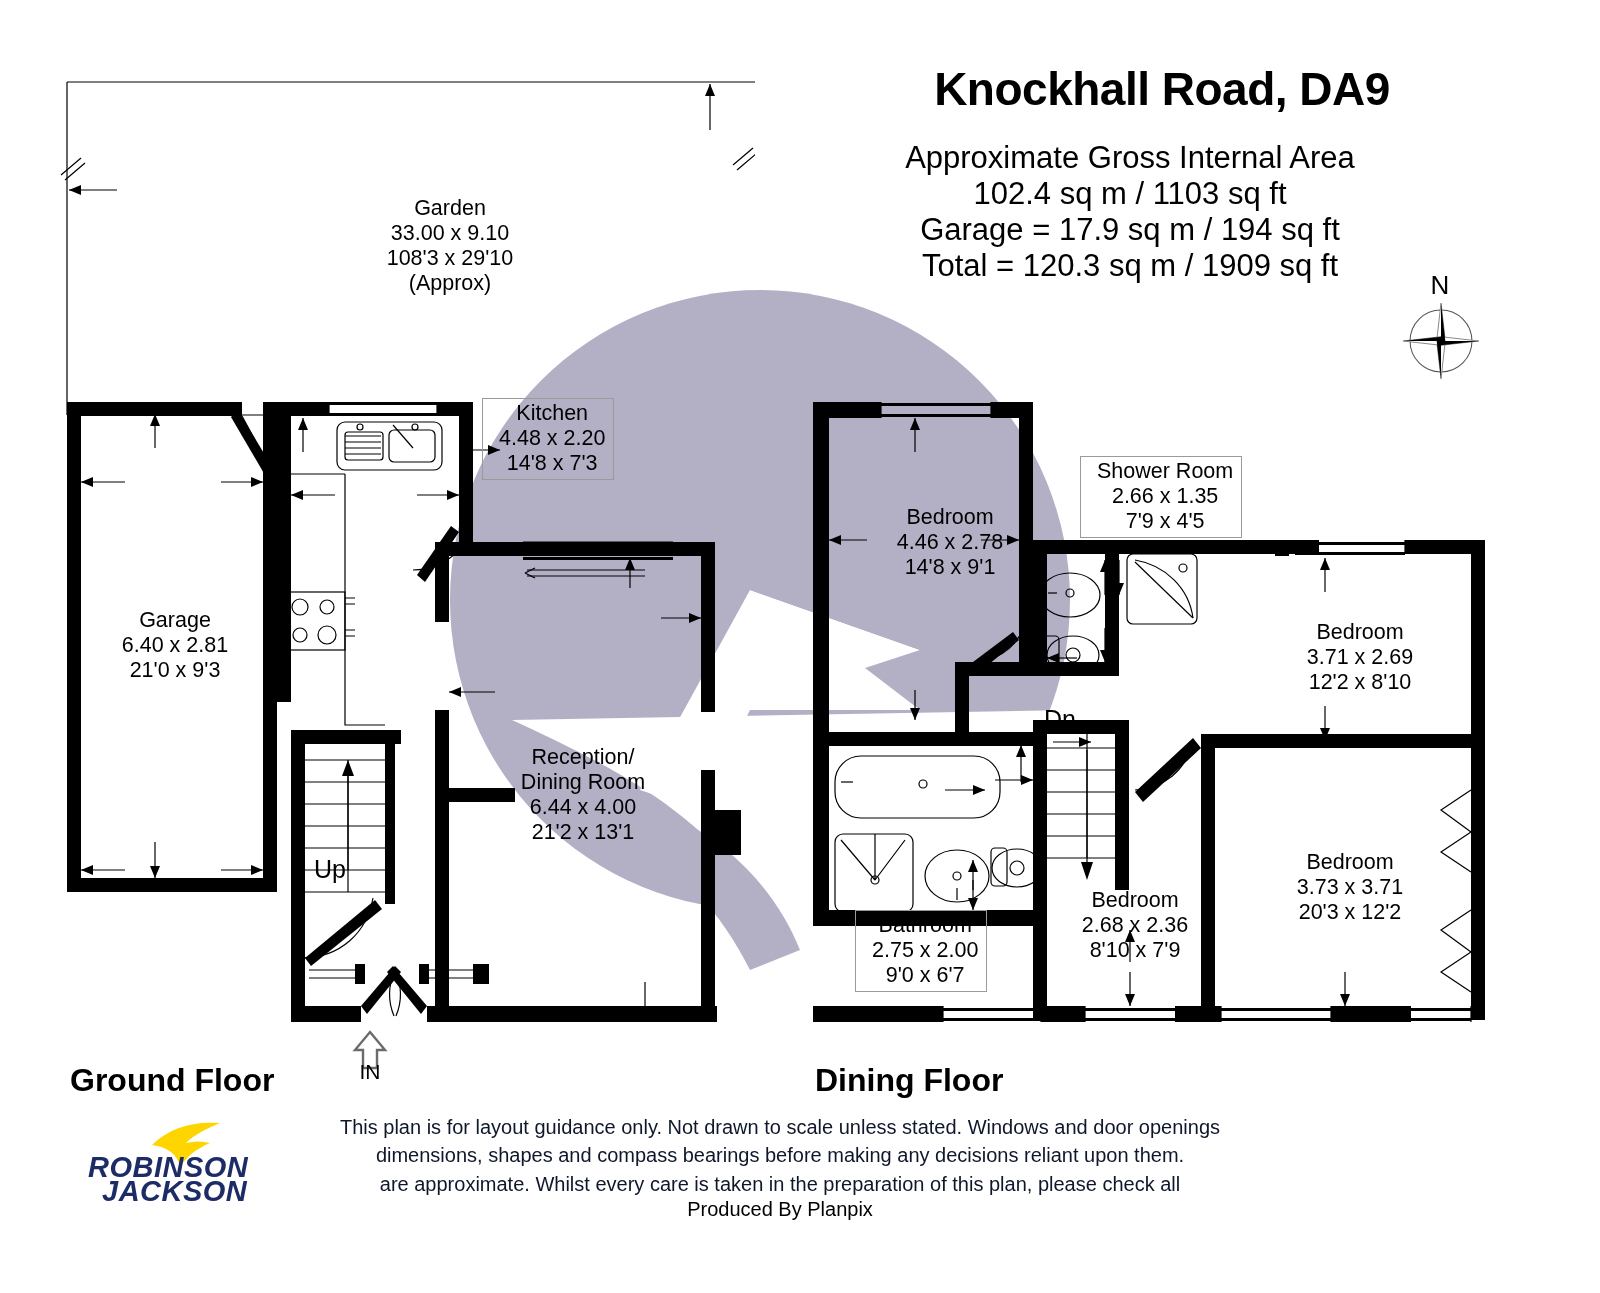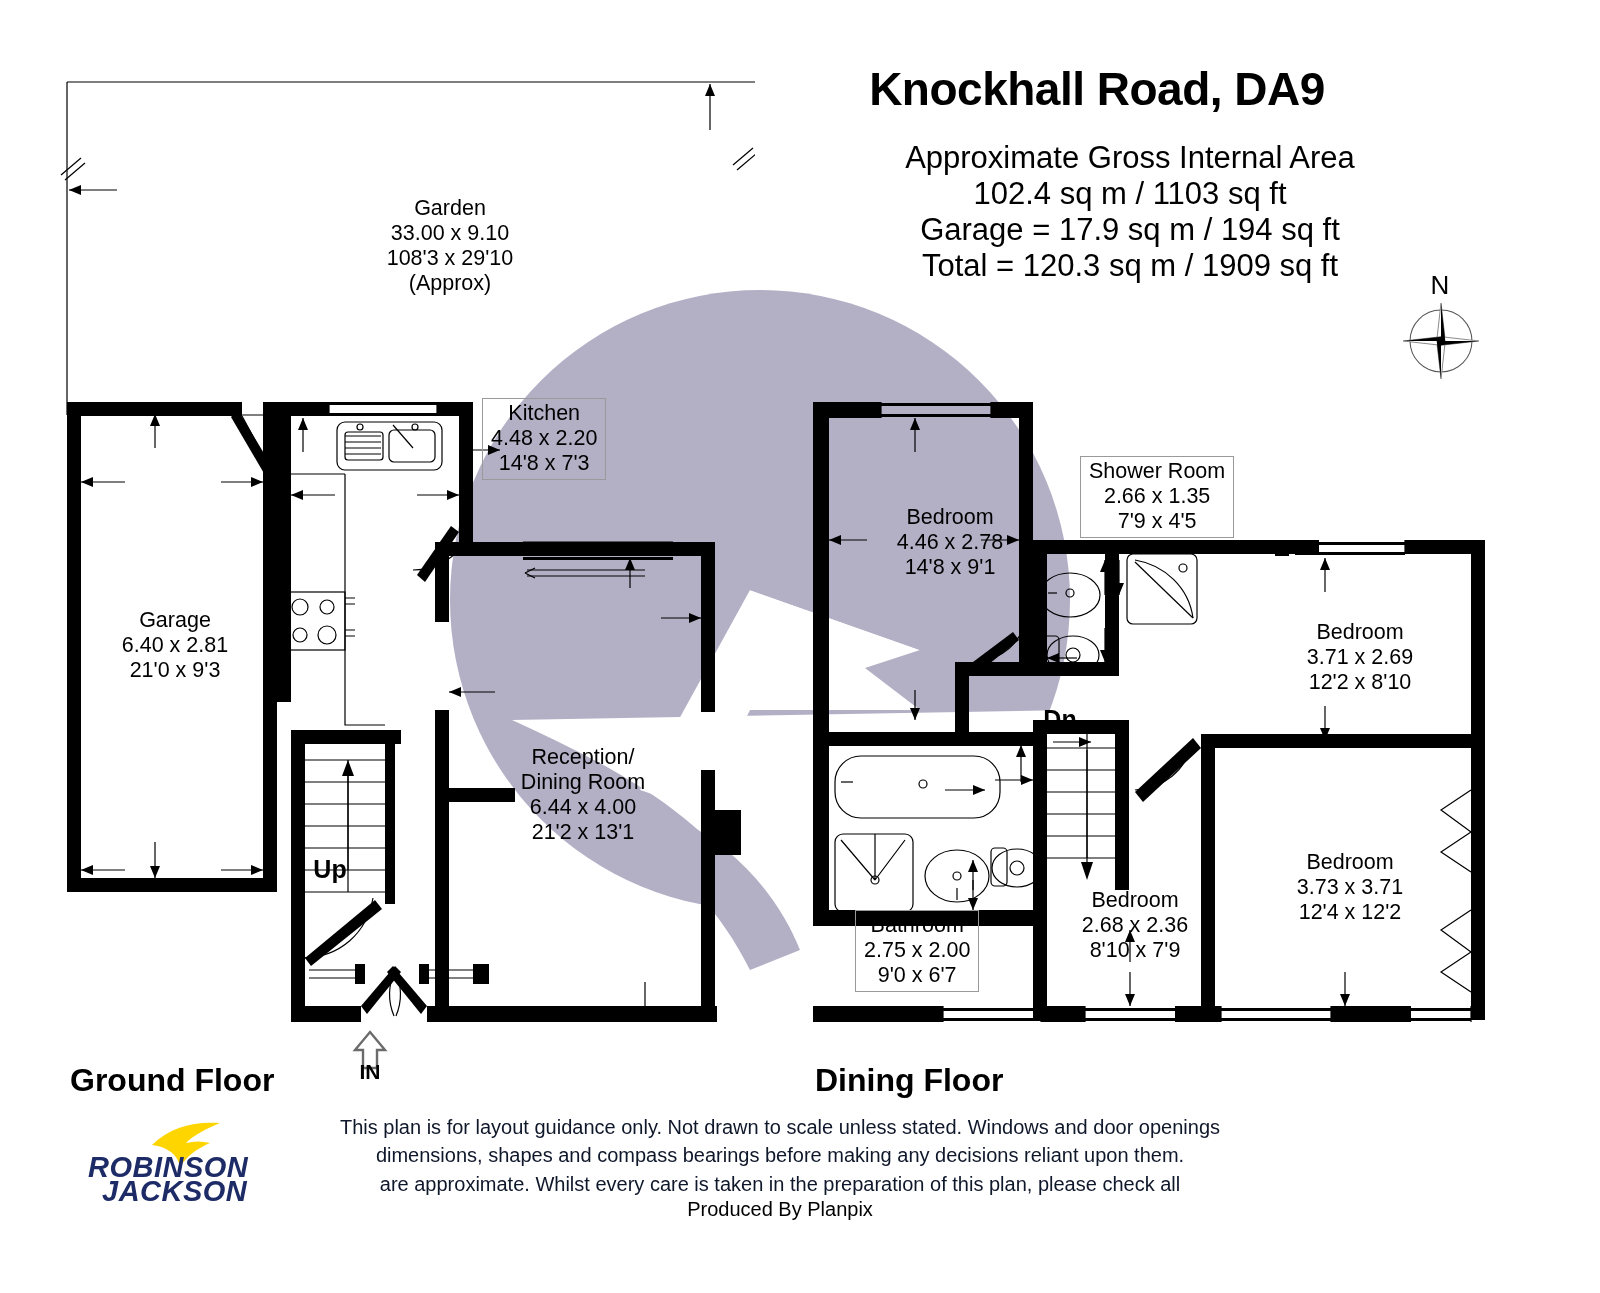--- a/index.html
+++ b/index.html
@@ -24,23 +24,23 @@
   
   .floor-caption{font-size:32px;font-weight:bold;white-space:nowrap;}
 
   
   .room{
     text-align:center;line-height:1.16;font-size:21.5px;white-space:nowrap;
   }
   .room .nm{font-size:21.5px;}
   .boxed{
     border:1px solid #9a9a9a;background:transparent;
-    padding:2px 8px 3px 8px;
-  }
-  .small-lbl{font-size:21px;font-weight:bold;}
+    padding:2px 8px 3px 16px;
+  }
+  .small-lbl{font-size:21px;font-weight:normal;}
 
   
   .disclaim{
     font-size:20px;text-align:center;line-height:1.42;color:#0f172a;
     font-family:"Liberation Sans", sans-serif;
   }
   .produced{font-size:20px;text-align:center;}
 
   
   .logo-word{
@@ -60,21 +60,21 @@
 <div id="root">
 
   <svg class="abs" style="left:450px;top:290px;" width="620" height="700" viewBox="0 0 620 700">
     <circle cx="310" cy="310" r="310" fill="#b3b0c6"></circle>
     <path d="M300 300 L470 360 L415 378 L470 420 L300 420 L250 520 L190 500 Z" fill="#ffffff"></path>
     <path d="M62 430 C150 470 250 520 300 600 C340 660 420 690 520 690 L620 690 L620 420 Z" fill="#ffffff"></path>
     <path d="M300 300 C360 280 430 300 480 330 L470 360 L300 300 Z" fill="#b3b0c6"></path>
     <path d="M230 530 C290 560 330 610 350 660 L300 680 C270 620 230 580 190 555 Z" fill="#b3b0c6"></path>
   </svg>
 
-  <div class="abs title" style="left:807px;top:62px;width:580px;">Knockhall Road, DA9</div>
+  <div class="abs title" style="left:872px;top:62px;width:580px;">Knockhall Road, DA9</div>
 
   <div class="abs" style="left:840px;top:140px;width:580px;">
     <div class="area-line">Approximate Gross Internal Area</div>
     <div class="area-line">102.4 sq m / 1103 sq ft</div>
     <div class="area-line">Garage = 17.9 sq m / 194 sq ft</div>
     <div class="area-line">Total = 120.3 sq m / 1909 sq ft</div>
   </div>
 
   <div class="abs" style="left:1385px;top:270px;width:110px;height:110px;">
     <div class="abs" style="left:0;top:0;width:110px;text-align:center;font-size:26px;">N</div>
@@ -424,21 +424,21 @@
 
   <div class="abs room" style="left:1250px;top:620px;width:220px;">
     <div class="nm">Bedroom</div>
     <div>3.71 x 2.69</div>
     <div>12'2 x 8'10</div>
   </div>
 
   <div class="abs room" style="left:1240px;top:850px;width:220px;">
     <div class="nm">Bedroom</div>
     <div>3.73 x 3.71</div>
-    <div>12'4 x 12'2</div>
+    <div>20'3 x 12'2</div>
   </div>
 
   <div class="abs room" style="left:1035px;top:888px;width:200px;">
     <div class="nm">Bedroom</div>
     <div>2.68 x 2.36</div>
     <div>8'10 x 7'9</div>
   </div>
 
   <div class="abs room boxed" style="left:855px;top:910px;">
     <div class="nm">Bathroom</div>

